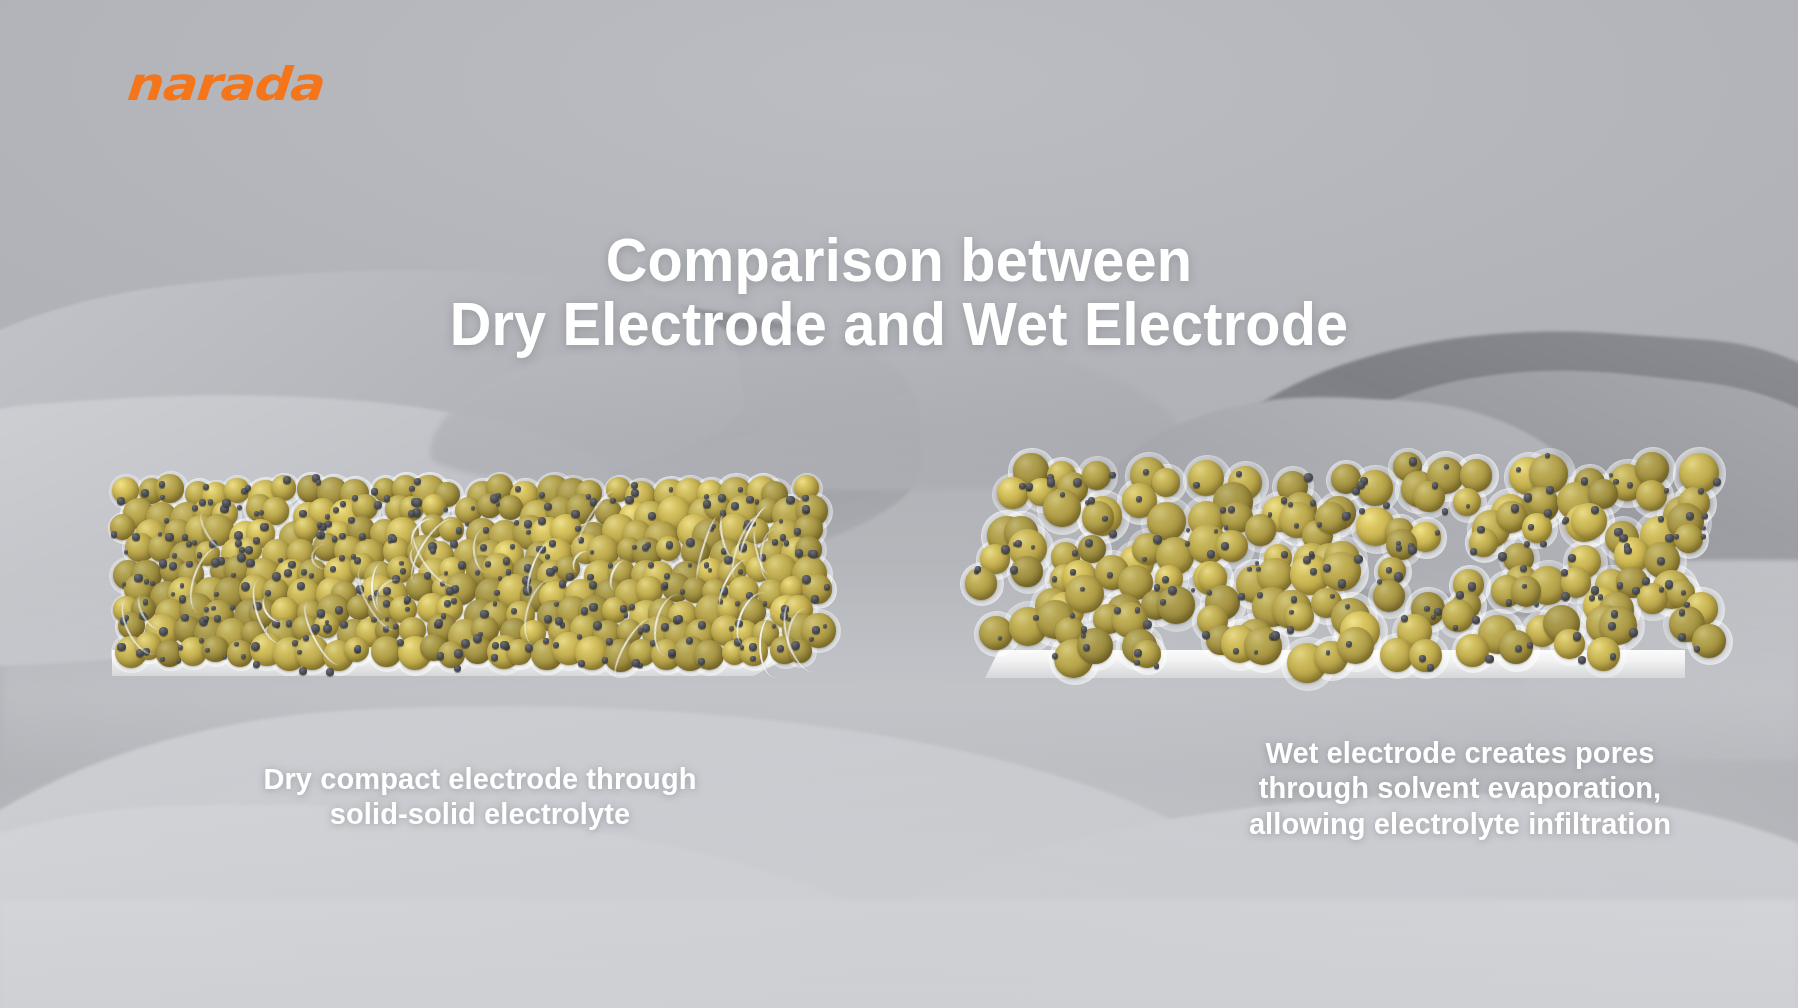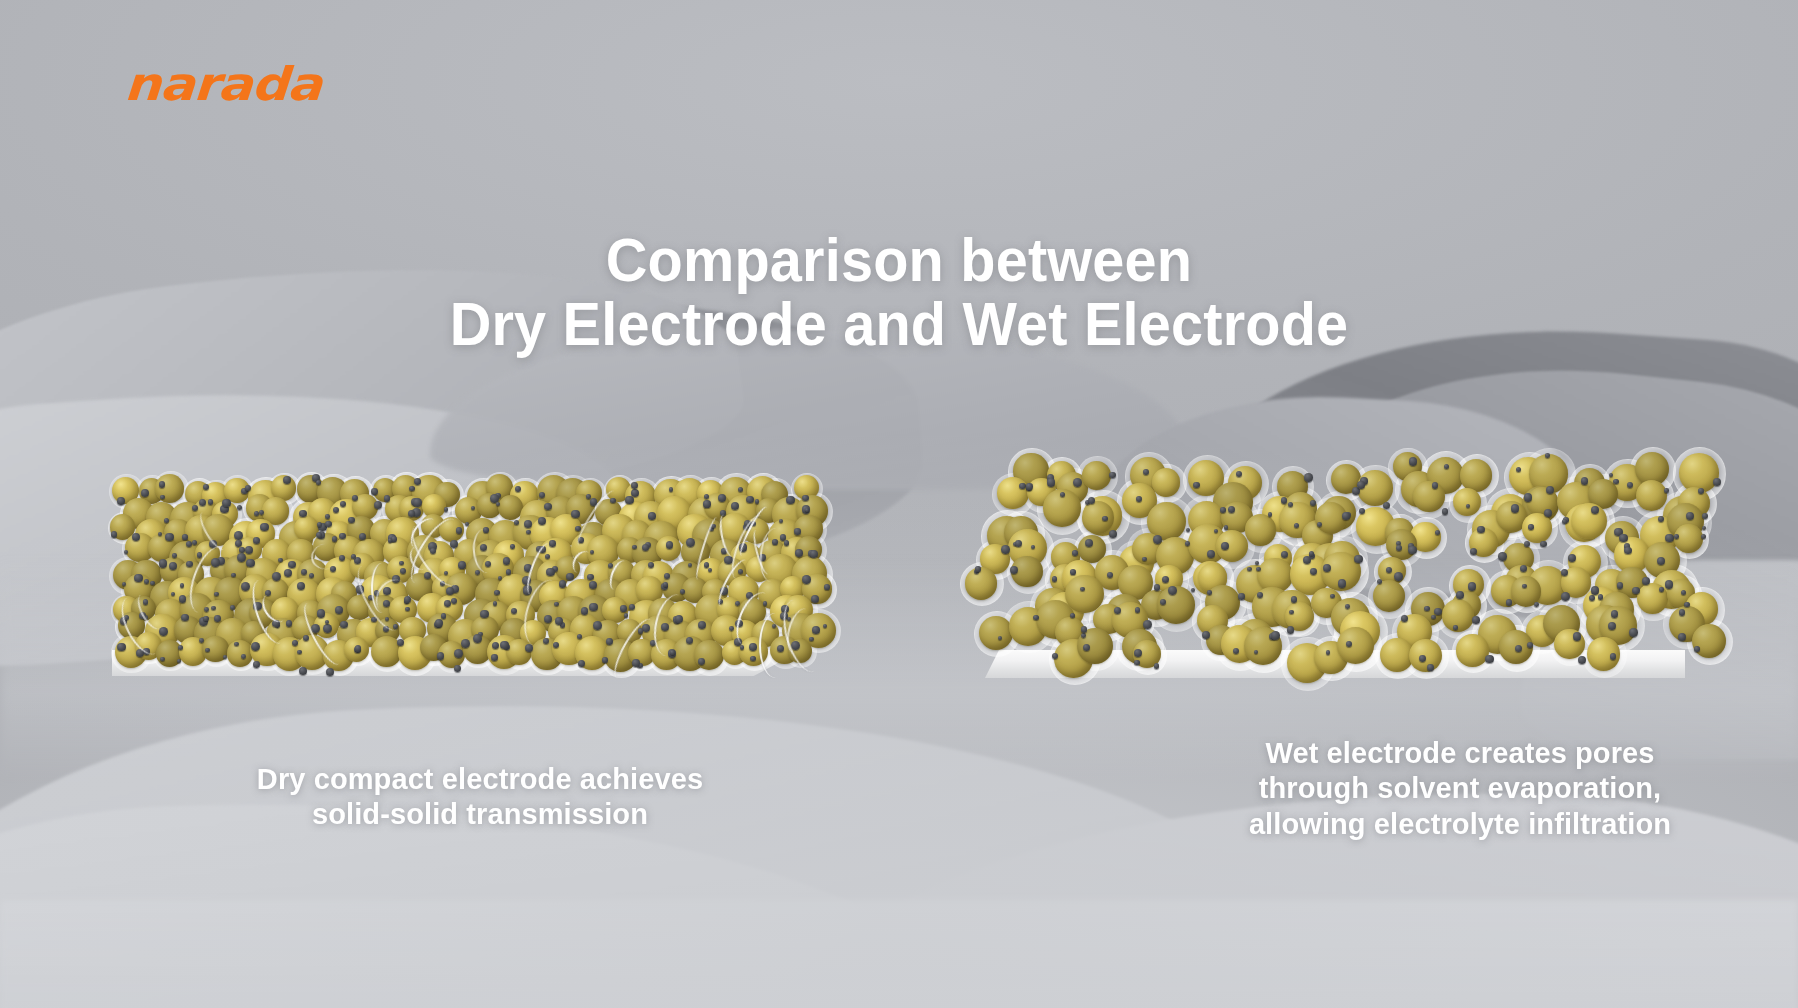--- a/index.html
+++ b/index.html
@@ -1616,22 +1616,22 @@
       <div class="carbon" style="left: 600.251px; top: 193.546px; width: 8.05684px; height: 8.05684px; z-index: 47;"></div>
       <div class="shell" style="left: 603.761px; top: 170.42px; width: 43.4302px; height: 43.4302px; opacity: 0.55;"></div>
       <div class="sph" style="left: 608.772px; top: 175.432px; width: 33.4079px; height: 33.4079px; filter: brightness(0.96); z-index: 17;"></div>
       <div class="carbon" style="left: 632.134px; top: 191.487px; width: 6.31238px; height: 6.31238px; z-index: 47;"></div>
       <div class="shell" style="left: 709.41px; top: 156.94px; width: 44.0478px; height: 44.0478px; opacity: 0.9;"></div>
       <div class="sph" style="left: 714.493px; top: 162.022px; width: 33.8829px; height: 33.8829px; filter: brightness(0.82); z-index: 17;"></div>
       <div class="carbon" style="left: 716.486px; top: 184.465px; width: 5.56102px; height: 5.56102px; z-index: 47;"></div>
     </div>
 
   <div class="caption cap-left">
-    <div>Dry compact electrode achieves</div>
-    <div>solid-solid transmission</div>
+    <div>Dry compact electrode through</div>
+    <div>solid-solid electrolyte</div>
   </div>
   <div class="caption cap-right">
     <div>Wet electrode creates pores</div>
     <div>through solvent evaporation,</div>
     <div>allowing electrolyte infiltration</div>
   </div>
 
 </div>
 
 </body></html>

